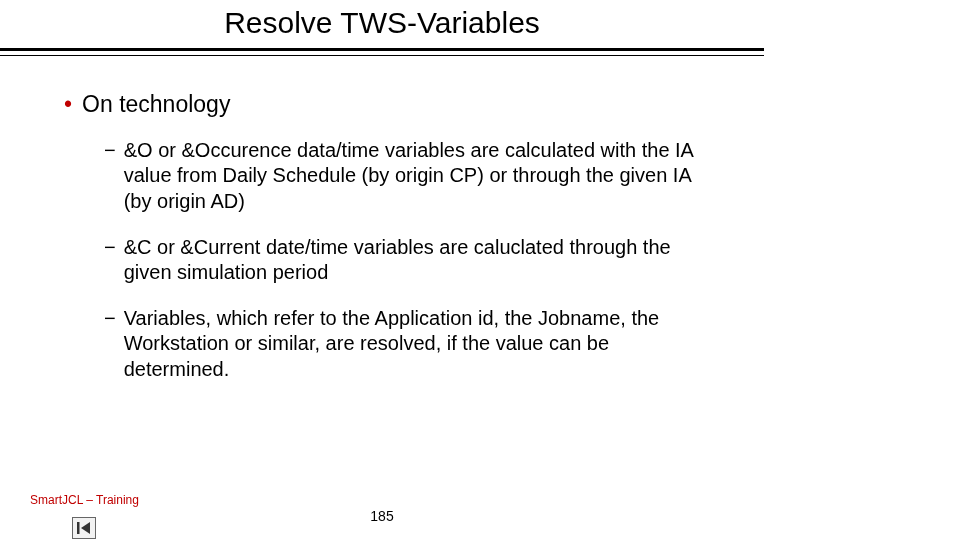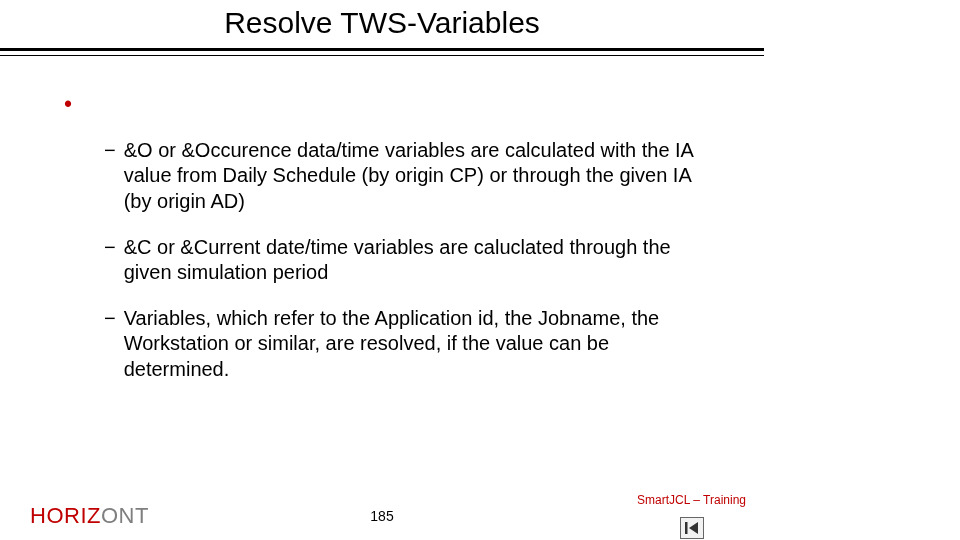--- a/index.html
+++ b/index.html
@@ -36,41 +36,39 @@
     <div class="title">Resolve TWS-Variables</div>
     <div class="title-rules">
       <div class="thick"></div>
       <div class="thin"></div>
     </div>
   </div>
 
   <div class="content">
     <div class="l1">
       <span class="bullet">•</span>
+      <span>On technology</span>
     </div>
     <div class="sub">
       <div class="l2">
         <span class="dash">−</span>
         <span class="text">&amp;O or &amp;Occurence data/time variables are calculated with the IA value from Daily Schedule (by origin CP) or through the given IA (by origin AD)</span>
       </div>
       <div class="l2">
         <span class="dash">−</span>
         <span class="text">&amp;C or &amp;Current date/time variables are caluclated through the given simulation period</span>
       </div>
       <div class="l2">
         <span class="dash">−</span>
         <span class="text">Variables, which refer to the Application id, the Jobname, the Workstation or similar, are resolved, if the value can be determined.</span>
       </div>
     </div>
   </div>
 
   <div class="footer">
-    <div class="brand">
-      <span class="red">HORIZ</span><span class="gray">ONT</span>
-    </div>
     <div class="pagenum">185</div>
     <div class="right-foot">
       <div class="course">SmartJCL – Training</div>
       <div class="navbtn">
         <svg width="14" height="12" viewBox="0 0 14 12">
           <rect x="0" y="0" width="2.5" height="12" fill="#333"></rect>
           <polygon points="13,0 13,12 4,6" fill="#333"></polygon>
         </svg>
       </div>
     </div>

